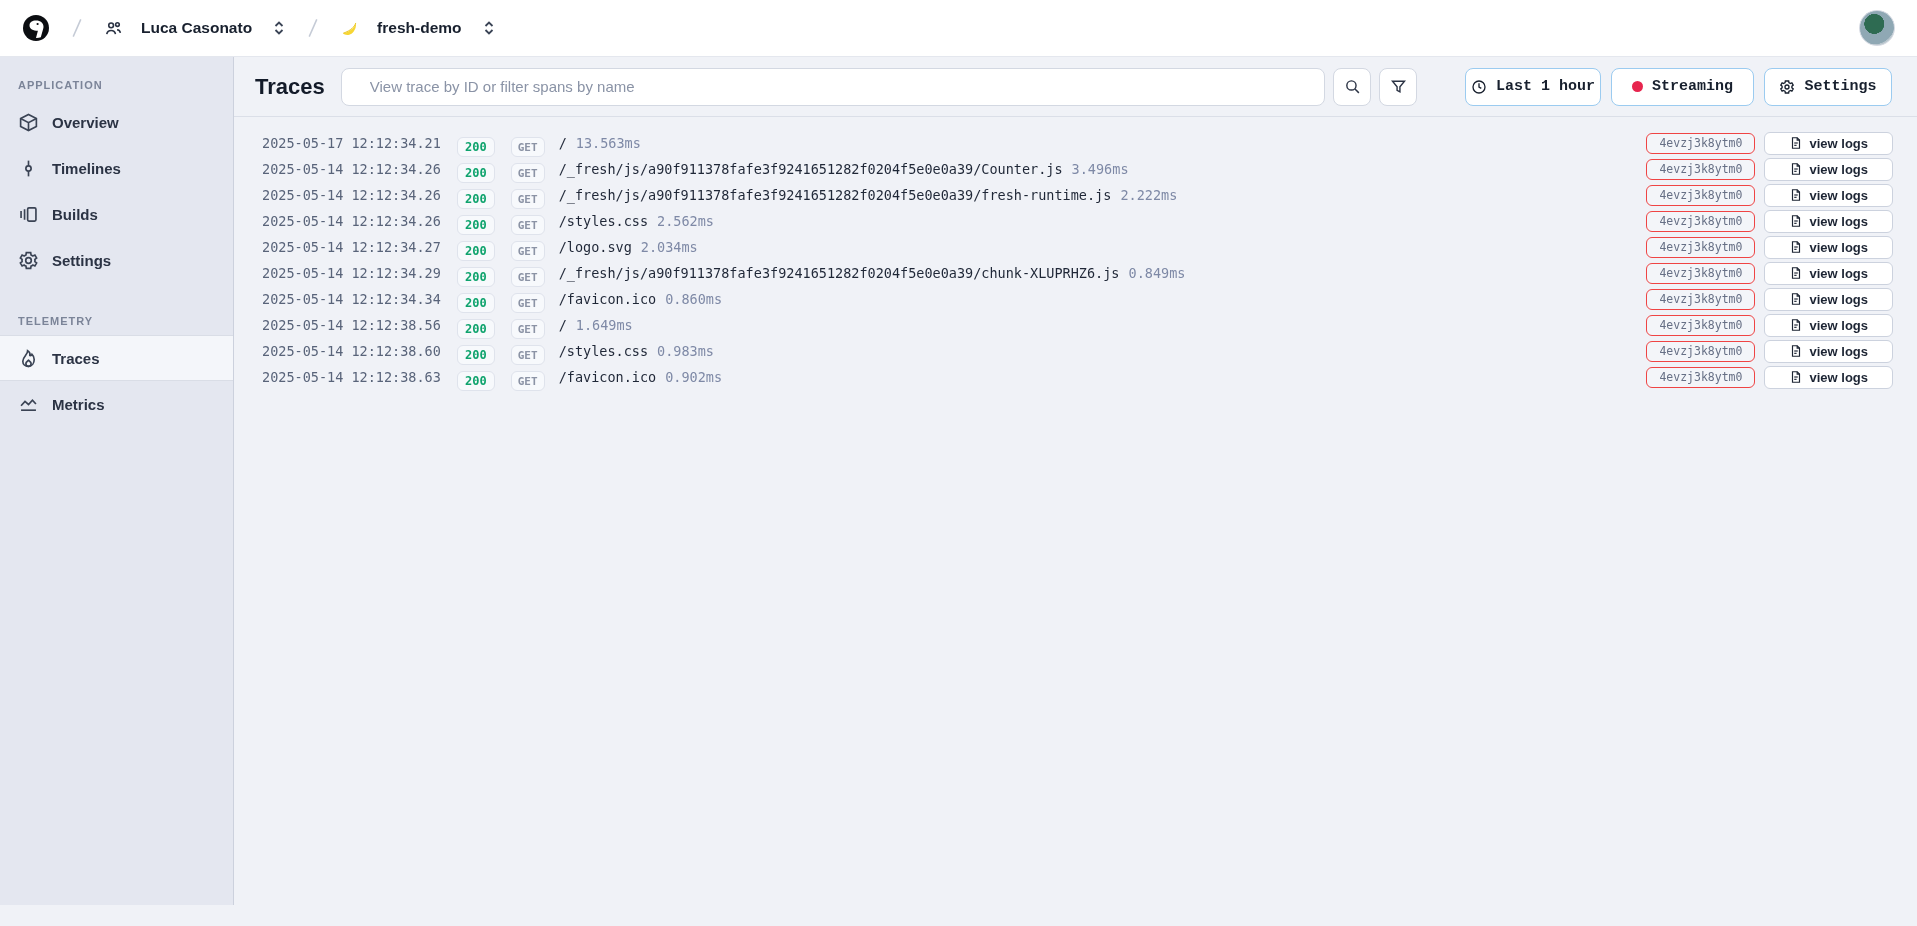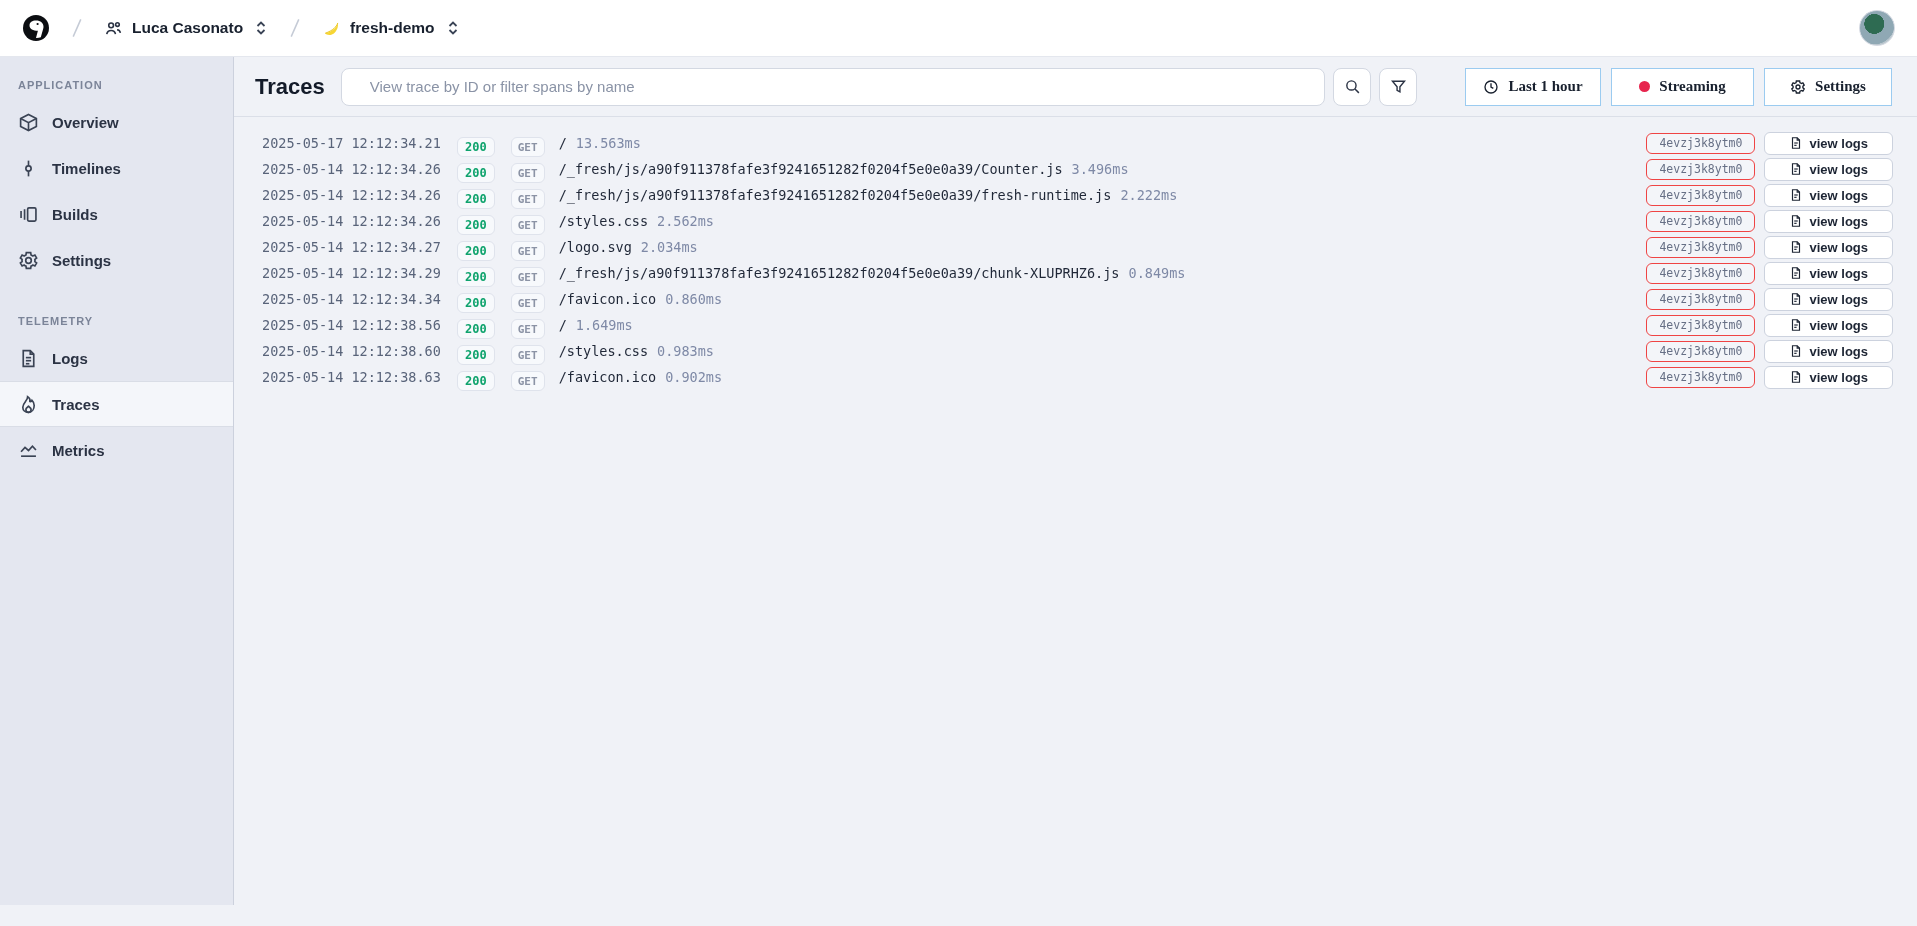--- a/index.html
+++ b/index.html
@@ -11,21 +11,21 @@
   }
   .mono { font-family:"DejaVu Sans Mono", monospace; }
 
   
   .topnav {
     height:57px; background:#ffffff; border-bottom:1px solid #e4e7ee;
     display:flex; align-items:center; padding:0 22px; gap:14px;
   }
   .logo-wrap { width:28px; height:28px; position:relative; flex:0 0 auto; }
   .slash { width:26px; height:26px; color:#c5cbd6; flex:0 0 auto; }
-  .crumb { display:flex; align-items:center; gap:9px; cursor:pointer; }
+  .crumb { display:flex; align-items:center; gap:18px; cursor:pointer; }
   .crumb .name { font-weight:700; font-size:15.5px; color:#18202e; }
   .crumb-icon { width:19px; height:19px; color:#2b3344; display:flex; }
   .updown { width:14px; height:16px; color:#3a4456; margin-left:2px; }
   .topnav-spacer { flex:1; }
   .avatar {
     width:36px; height:36px; border-radius:50%; cursor:pointer;
     background:radial-gradient(circle at 42% 38%, #2e6b52 0 34%, #8fa8b4 35% 70%, #b9c6cd 71%);
     border:1px solid #d4d9e2;
   }
 
@@ -64,24 +64,24 @@
   }
   .search-input::placeholder { color:#8a93a6; }
   .icon-btn {
     width:38px; height:38px; margin-left:8px; background:#ffffff;
     border:1px solid #d3d8e2; border-radius:8px; display:flex; align-items:center;
     justify-content:center; color:#2b3344; cursor:pointer; flex:0 0 auto;
   }
   .icon-btn svg { width:17px; height:17px; }
   .toolbar-right { display:flex; gap:10px; margin-left:48px; flex:0 0 auto; }
   .pill-btn {
-    height:38px; background:#ffffff; border:1.5px solid #9bcbf0; border-radius:0;
+    height:38px; background:#ffffff; border:1.5px solid #9bcbf0; border-radius:8px;
     display:flex; align-items:center; justify-content:center; gap:9px;
     font-weight:700; font-size:15px; color:#18202e; cursor:pointer;
-    font-family:Liberation Serif, serif;
+    font-family:Liberation Mono, monospace;
   }
   .pill-btn svg { width:16px; height:16px; }
   .btn-time { width:136px; }
   .btn-stream { width:143px; }
   .btn-settings { width:128px; }
   .red-dot { width:11px; height:11px; border-radius:50%; background:#e7254e; }
 
   
   .trace-list { padding:13px 24px 0 28px; }
   .trace-row { height:26px; display:flex; align-items:center; }
@@ -201,32 +201,20 @@
             <circle cx="12" cy="12" r="3.2"></circle>
             <path d="M19.4 12a7.4 7.4 0 0 0-.1-1.2l2-1.6-2-3.4-2.4 1a7.4 7.4 0 0 0-2-1.2L14.5 3h-5l-.4 2.6a7.4 7.4 0 0 0-2 1.2l-2.4-1-2 3.4 2 1.6a7.4 7.4 0 0 0 0 2.4l-2 1.6 2 3.4 2.4-1a7.4 7.4 0 0 0 2 1.2l.4 2.6h5l.4-2.6a7.4 7.4 0 0 0 2-1.2l2.4 1 2-3.4-2-1.6c.07-.4.1-.8.1-1.2z"></path>
           </svg>
       </span>
       <span class="s-label">Settings</span>
     </div>
 
     <div class="side-gap"></div>
     <div class="side-section-label">TELEMETRY</div>
 
-    <div class="side-item">
-      <span class="s-icon">
-        <svg viewBox="0 0 24 24" fill="none" stroke="currentColor" stroke-width="1.9">
-            <path d="M6 3h8l4 4v14H6z"></path>
-            <path d="M14 3v4h4"></path>
-            <line x1="9" y1="11" x2="15" y2="11"></line>
-            <line x1="9" y1="14.5" x2="15" y2="14.5"></line>
-            <line x1="9" y1="18" x2="13" y2="18"></line>
-          </svg>
-      </span>
-      <span class="s-label">Logs</span>
-    </div>
 
     <div class="side-item active">
       <span class="s-icon">
         <svg viewBox="0 0 24 24" fill="none" stroke="currentColor" stroke-width="1.9">
             <path d="M12 21c-4 0-6.5-2.6-6.5-6 0-2.7 1.8-4.8 3.2-6.6C10 6.7 11 5 11 3c2.5 1.5 3 3.8 2.6 5.6 1 .3 2-.3 2.4-1.4 1.7 1.6 2.5 3.8 2.5 5.8 0 4.4-2.5 8-6.5 8z"></path>
             <path d="M12 21c-1.8 0-3-1.3-3-3 0-1.6 1.2-2.6 3-4 1.8 1.4 3 2.4 3 4 0 1.7-1.2 3-3 3z"></path>
           </svg>
       </span>
       <span class="s-label">Traces</span>
     </div>

